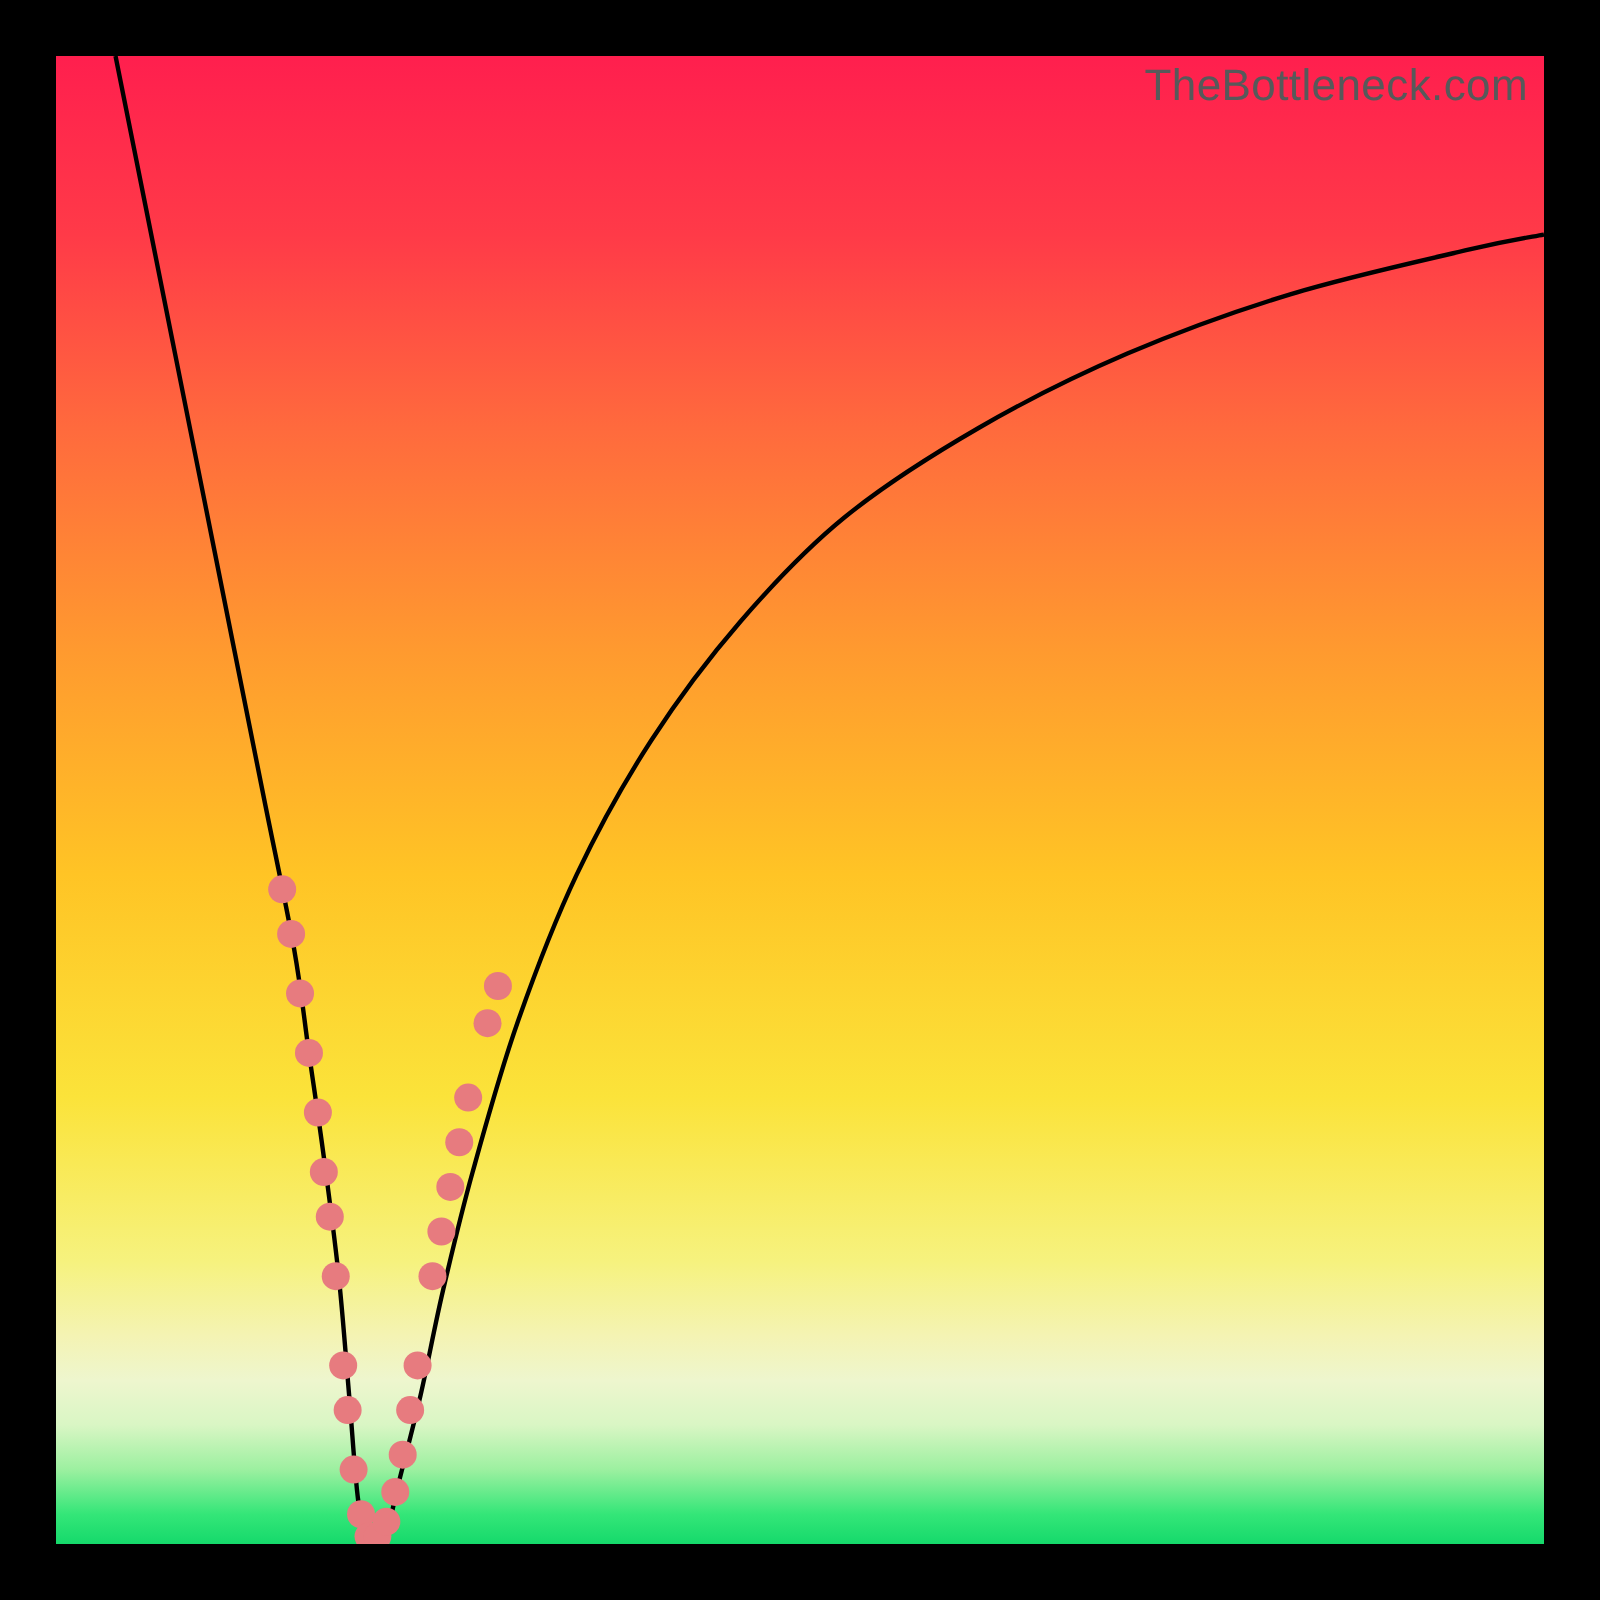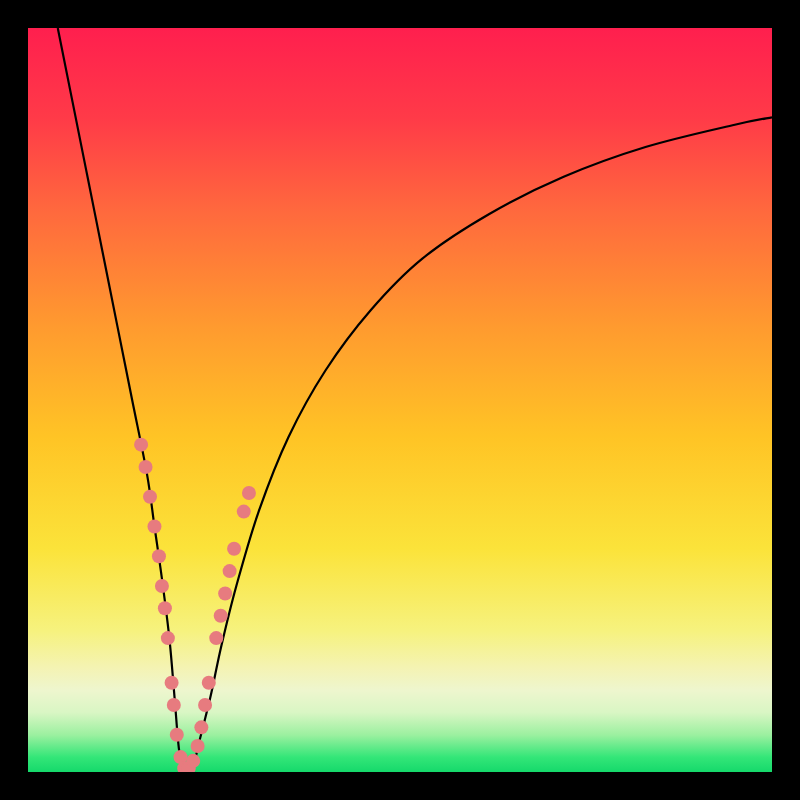--- a/index.html
+++ b/index.html
@@ -70,20 +70,21 @@
             <stop offset="89%" stop-color="#eef6ce"></stop>
             <stop offset="92%" stop-color="#d9f6c4"></stop>
             <stop offset="95%" stop-color="#9cf0a0"></stop>
             <stop offset="98%" stop-color="#34e678"></stop>
             <stop offset="100%" stop-color="#15d96b"></stop>
           </linearGradient>
       </defs>
       <rect x="0" y="0" width="100" height="100" fill="url(#bg-grad)"></rect>
     </svg>
 
+    <span class="watermark" style="top: 2px; right: 8px;">TheBottleneck.com</span>
 
     <svg class="curve" viewBox="0 0 744 744" preserveAspectRatio="none">
       <path fill="none" stroke="#000000" stroke-width="2.2" d="M 29.76 0 C 32.24 12.399999999999997, 39.68 49.59999999999998, 44.64 74.39999999999998 C 49.6 99.19999999999997, 54.56 123.99999999999994, 59.52 148.79999999999995 C 64.48 173.59999999999997, 69.44000000000001 198.40000000000003, 74.4 223.20000000000005 C 79.36 248.00000000000006, 84.32 272.8, 89.28 297.6 C 94.24000000000001 322.40000000000003, 99.20000000000002 347.2, 104.16000000000001 372 C 109.12 396.8, 115.32000000000001 425.32, 119.04 446.4 C 122.76 467.47999999999996, 124 481.12, 126.48 498.48 C 128.96 515.84, 131.44 531.9599999999999, 133.92 550.56 C 136.39999999999998 569.16, 139.252 590.24, 141.36 610.08 C 143.46800000000002 629.9200000000001, 144.956 651, 146.56799999999998 669.6 C 148.17999999999998 688.2, 149.42000000000002 709.28, 151.032 721.68 C 152.644 734.0799999999999, 154.13199999999998 740.28, 156.23999999999998 744 C 158.34799999999998 747.72, 161.2 748.96, 163.68 744 C 166.16000000000003 739.04, 168.02 726.64, 171.12 714.24 C 174.22 701.84, 178.56 685.72, 182.28 669.6 C 186 653.48, 189.1 636.12, 193.44 617.52 C 197.78 598.92, 202.12000000000003 580.3199999999999, 208.32000000000002 558 C 214.52 535.6800000000001, 221.95999999999998 508.40000000000003, 230.64 483.6 C 239.32 458.8, 249.23999999999998 432.76, 260.4 409.2 C 271.56 385.64, 283.96000000000004 363.31999999999994, 297.6 342.23999999999995 C 311.24 321.15999999999997, 326.12 301.32000000000005, 342.24 282.72 C 358.36 264.12, 374.48 246.76, 394.32 230.64 C 414.15999999999997 214.51999999999998, 437.71999999999997 199.64000000000001, 461.28 186 C 484.84 172.35999999999999, 509.63999999999993 159.95999999999995, 535.68 148.79999999999995 C 561.7199999999999 137.63999999999996, 589 127.72000000000007, 617.52 119.04000000000008 C 646.04 110.36000000000008, 685.7199999999999 101.68000000000005, 706.8 96.72000000000003 C 727.88 91.76, 737.8 90.51999999999998, 744 89.27999999999997"></path>
       <g>
           <circle cx="113.088" cy="416.64" r="7" fill="#e77b7f"></circle>
           <circle cx="117.552" cy="438.96000000000004" r="7" fill="#e77b7f"></circle>
           <circle cx="122.01599999999999" cy="468.72" r="7" fill="#e77b7f"></circle>
           <circle cx="126.48" cy="498.48" r="7" fill="#e77b7f"></circle>
           <circle cx="130.94400000000002" cy="528.24" r="7" fill="#e77b7f"></circle>
           <circle cx="133.92" cy="558" r="7" fill="#e77b7f"></circle>

